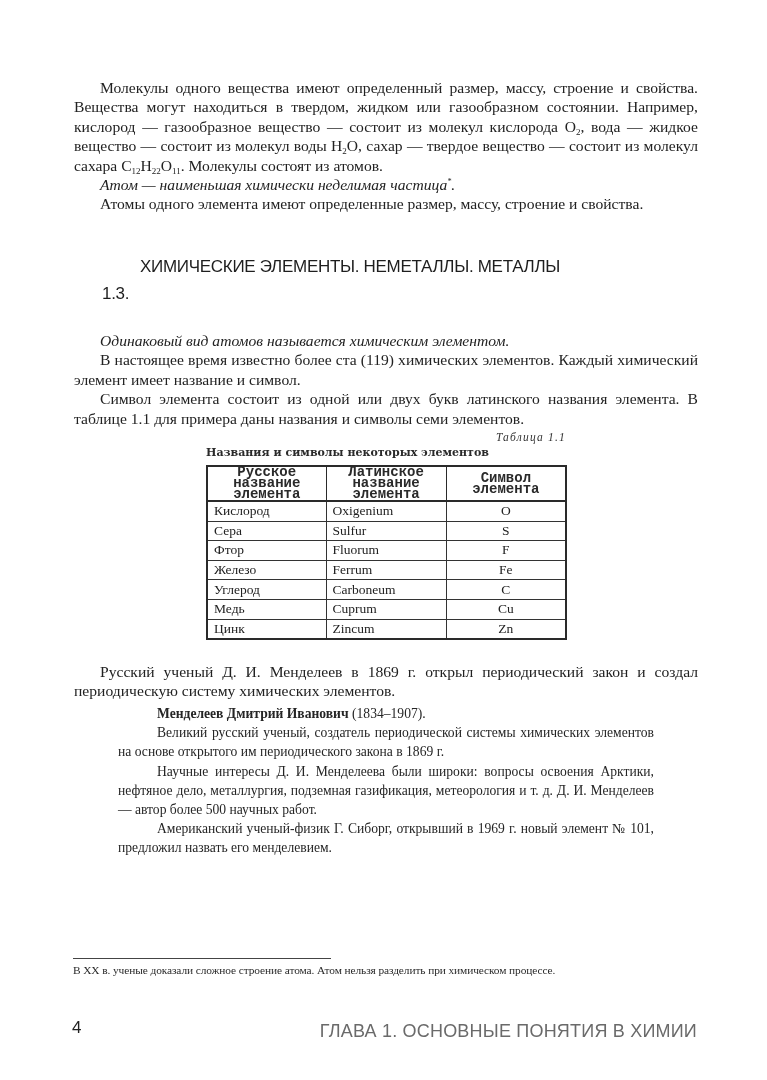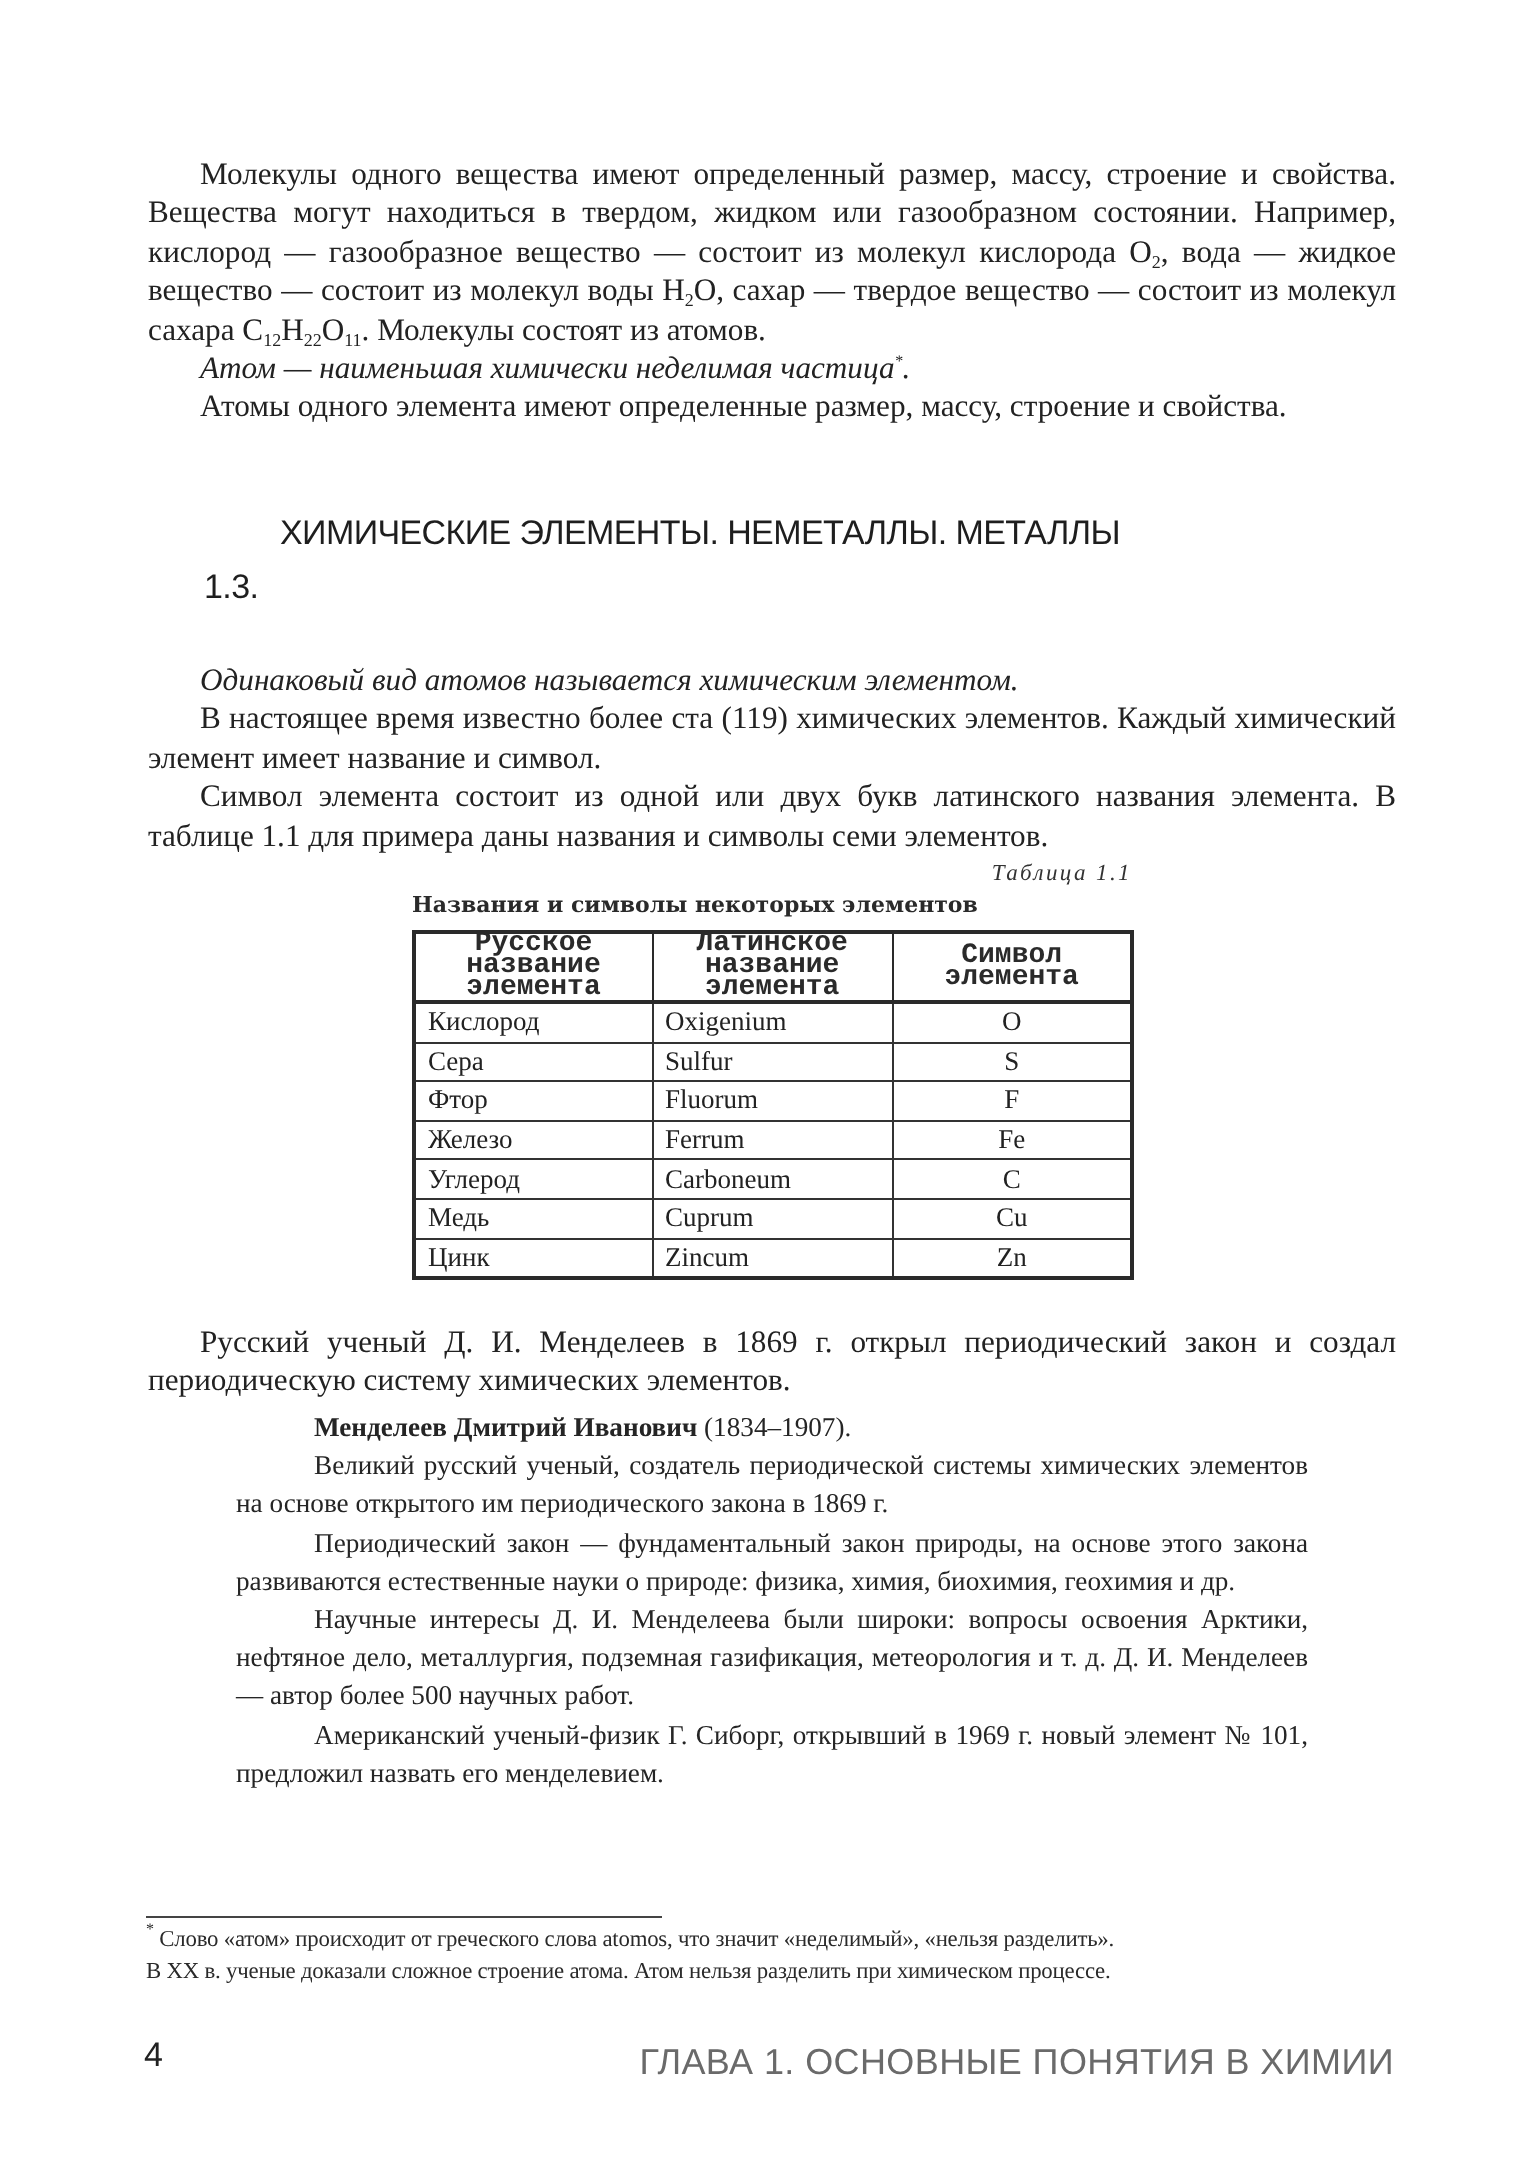--- a/index.html
+++ b/index.html
@@ -140,26 +140,24 @@
     </tbody>
   </table>
 
   <div class="body-text" style="top:650px;">
     <p>Русский ученый Д. И. Менделеев в 1869 г. открыл периодический закон и создал периодическую систему химических элементов.</p>
   </div>
 
   <div class="bio">
     <p><span class="name">Менделеев Дмитрий Иванович</span><span> (1834–1907).</span></p>
     <p>Великий русский ученый, создатель периодической системы химических элементов на основе открытого им периодического закона в 1869 г.</p>
-    <p>Периодический закон — фундаментальный закон природы, на основе этого закона развиваются естественные науки о природе: физика, химия, биохимия, геохимия и др.</p>
     <p>Научные интересы Д. И. Менделеева были широки: вопросы освоения Арктики, нефтяное дело, металлургия, подземная газификация, метеорология и т. д. Д. И. Менделеев — автор более 500 научных работ.</p>
     <p>Американский ученый-физик Г. Сиборг, открывший в 1969 г. новый элемент № 101, предложил назвать его менделевием.</p>
   </div>
 
   <div class="footnote-rule"></div>
   <div class="footnote">
-    <p><sup>*</sup><span> Слово «атом» происходит от греческого слова atomos, что значит «неделимый», «нельзя разделить».</span></p>
     <p>В XX в. ученые доказали сложное строение атома. Атом нельзя разделить при химическом процессе.</p>
   </div>
 
   <div class="page-number">4</div>
   <div class="running-head">ГЛАВА 1. ОСНОВНЫЕ ПОНЯТИЯ В ХИМИИ</div>
 </div>
 
 </body></html>

